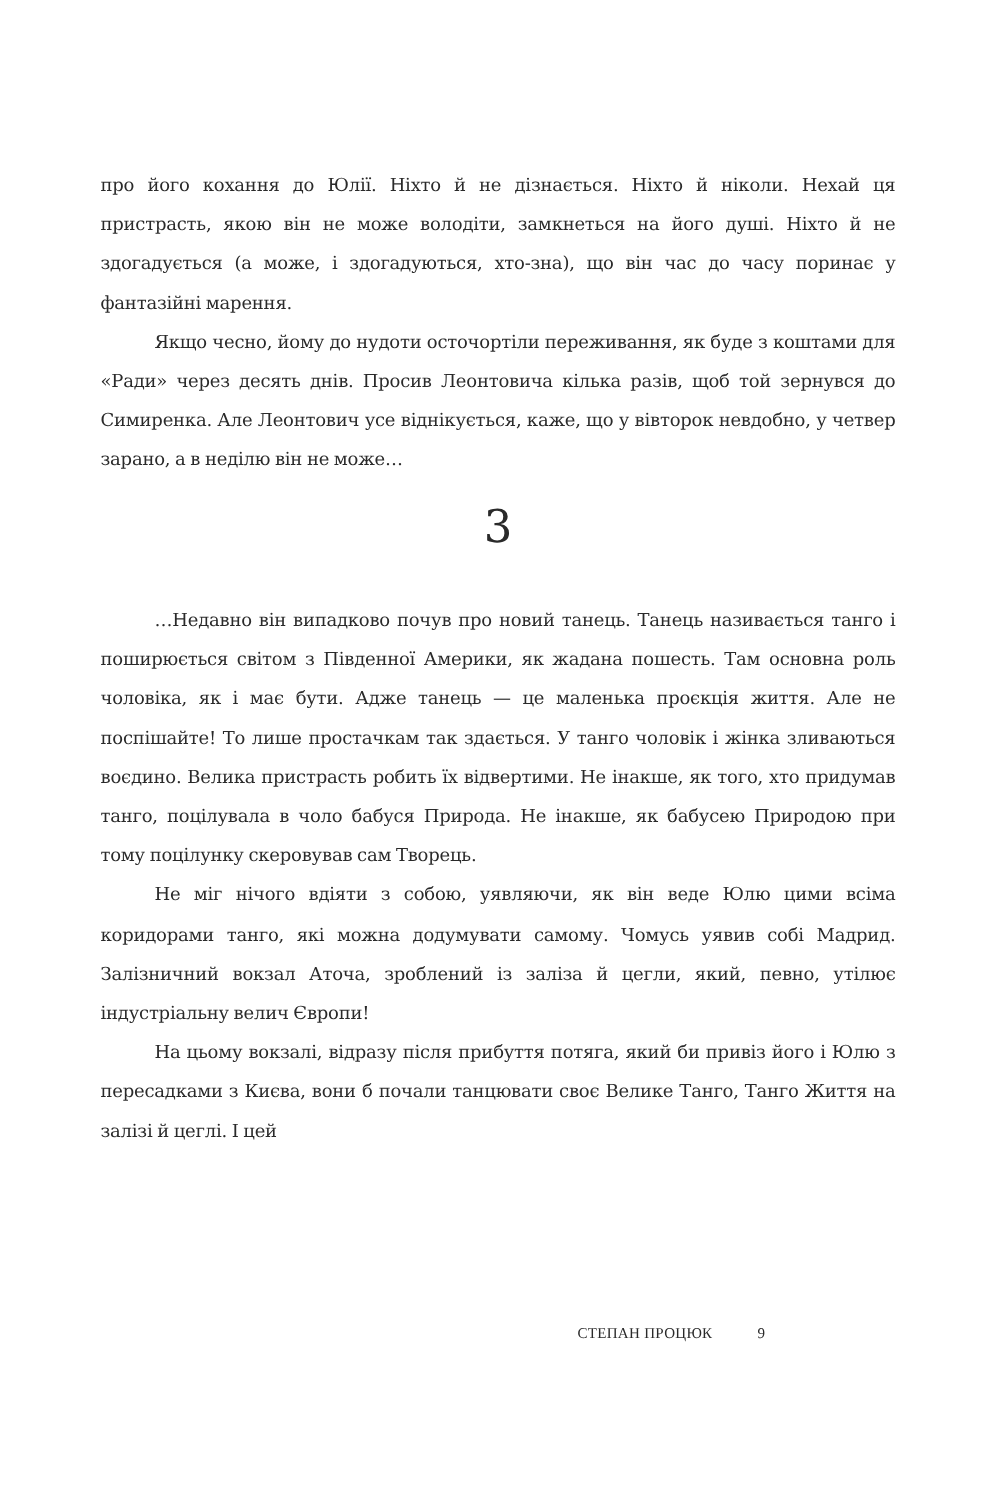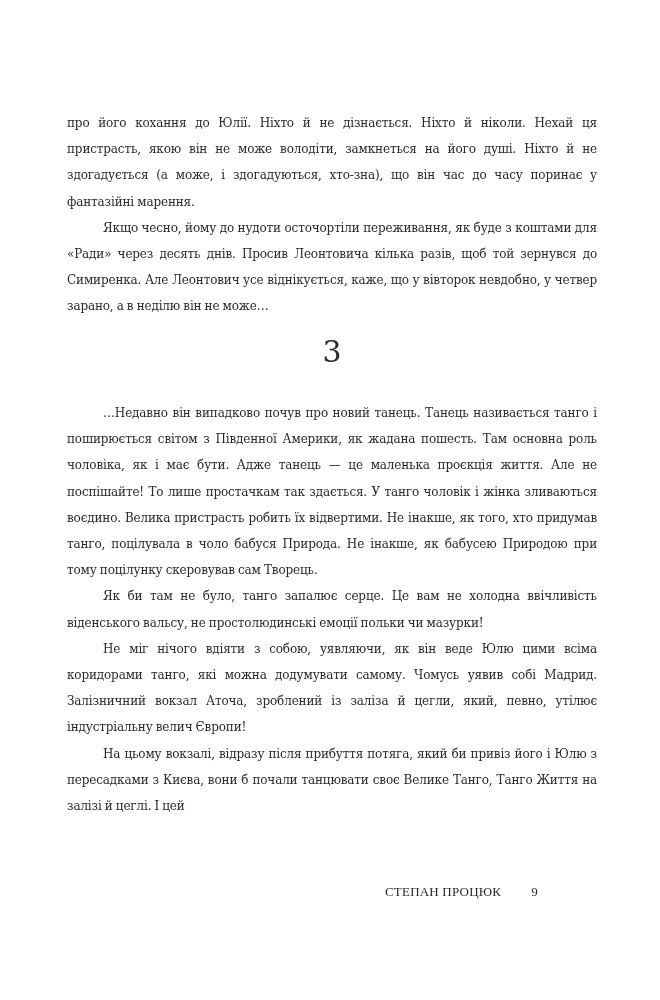--- a/index.html
+++ b/index.html
@@ -47,41 +47,40 @@
       color: #2a2a2a;
     }
     .block-top { position: absolute; left: 0; top: 0; width: 100%; }
     .block-bottom { position: absolute; left: 0; top: 290px; width: 100%; }
     .footer {
       position: absolute;
       top: 884px;
       left: 385px;
       width: 230px;
       font-family: "Liberation Serif", "DejaVu Serif", serif;
-      font-size: 13px;
+      font-size: 10px;
       color: #2a2a2a;
       display: flex;
       gap: 30px;
       letter-spacing: 0.2px;
     }
   </style>
 </head>
 <body>
 
 <div class="page">
   <div class="block-top">
     <p class="para">про його кохання до Юлії. Ніхто й не дізнається. Ніхто й ніколи. Нехай ця пристрасть, якою він не може володіти, замкнеться на його душі. Ніхто й не здогадується (а може, і здогадуються, хто-зна), що він час до часу поринає у фантазійні марення.</p>
     <p class="para indent">Якщо чесно, йому до нудоти осточортіли переживання, як буде з коштами для «Ради» через десять днів. Просив Леонтовича кілька разів, щоб той зернувся до Симиренка. Але Леонтович усе віднікується, каже, що у вівторок невдобно, у четвер зарано, а в неділю він не може…</p>
   </div>
 
   <h2 class="chapter-heading">3</h2>
 
   <div class="block-bottom">
     <p class="para indent">…Недавно він випадково почув про новий танець. Танець називається танго і поширюється світом з Південної Америки, як жадана пошесть. Там основна роль чоловіка, як і має бути. Адже танець — це маленька проєкція життя. Але не поспішайте! То лише простачкам так здається. У танго чоловік і жінка зливаються воєдино. Велика пристрасть робить їх відвертими. Не інакше, як того, хто придумав танго, поцілувала в чоло бабуся Природа. Не інакше, як бабусею Природою при тому поцілунку скеровував сам Творець.</p>
-    <p class="para indent">Як би там не було, танго запалює серце. Це вам не холодна ввічливість віденського вальсу, не простолюдинські емоції польки чи мазурки!</p>
     <p class="para indent">Не міг нічого вдіяти з собою, уявляючи, як він веде Юлю цими всіма коридорами танго, які можна додумувати самому. Чомусь уявив собі Мадрид. Залізничний вокзал Аточа, зроблений із заліза й цегли, який, певно, утілює індустріальну велич Європи!</p>
     <p class="para indent">На цьому вокзалі, відразу після прибуття потяга, який би привіз його і Юлю з пересадками з Києва, вони б почали танцювати своє Велике Танго, Танго Життя на залізі й цеглі. І цей</p>
   </div>
 </div>
 
 <div class="footer">
   <span>СТЕПАН ПРОЦЮК</span>
   <span>9</span>
 </div>
 

